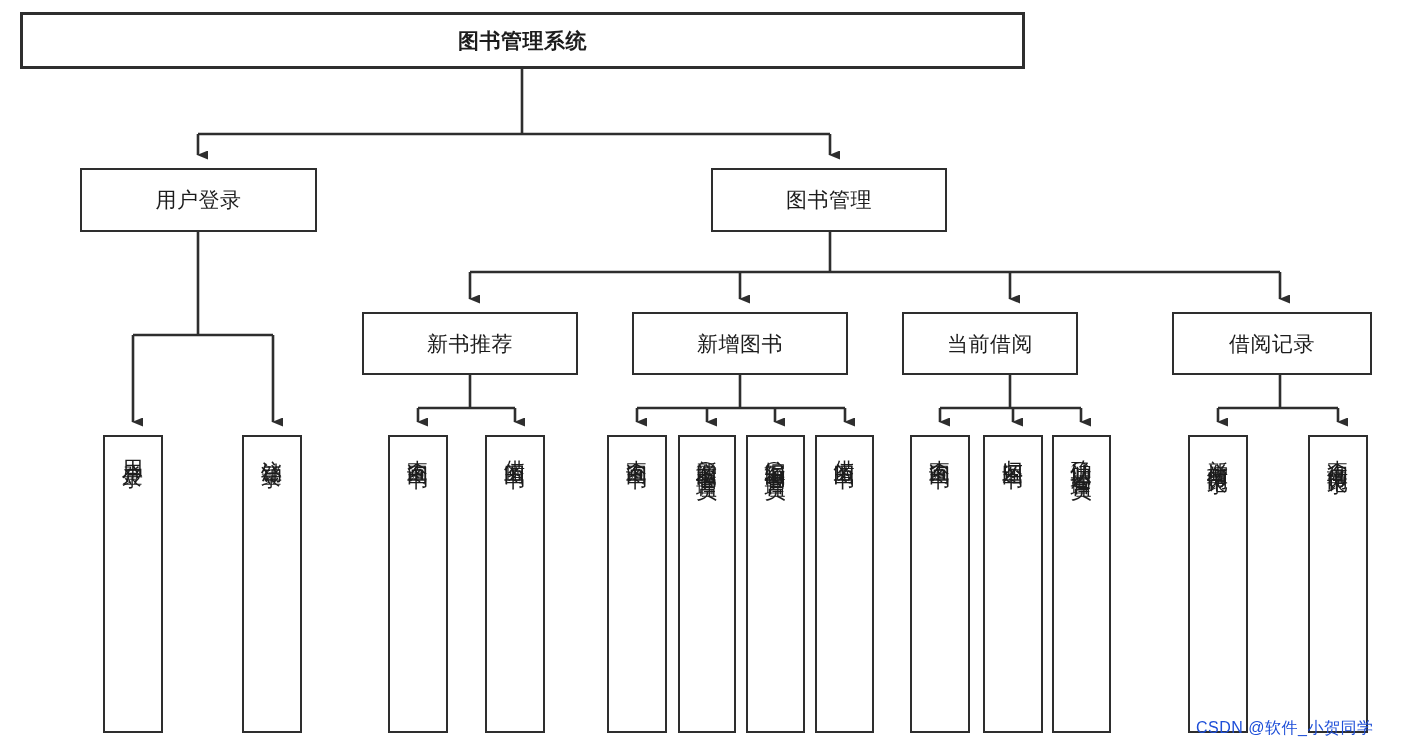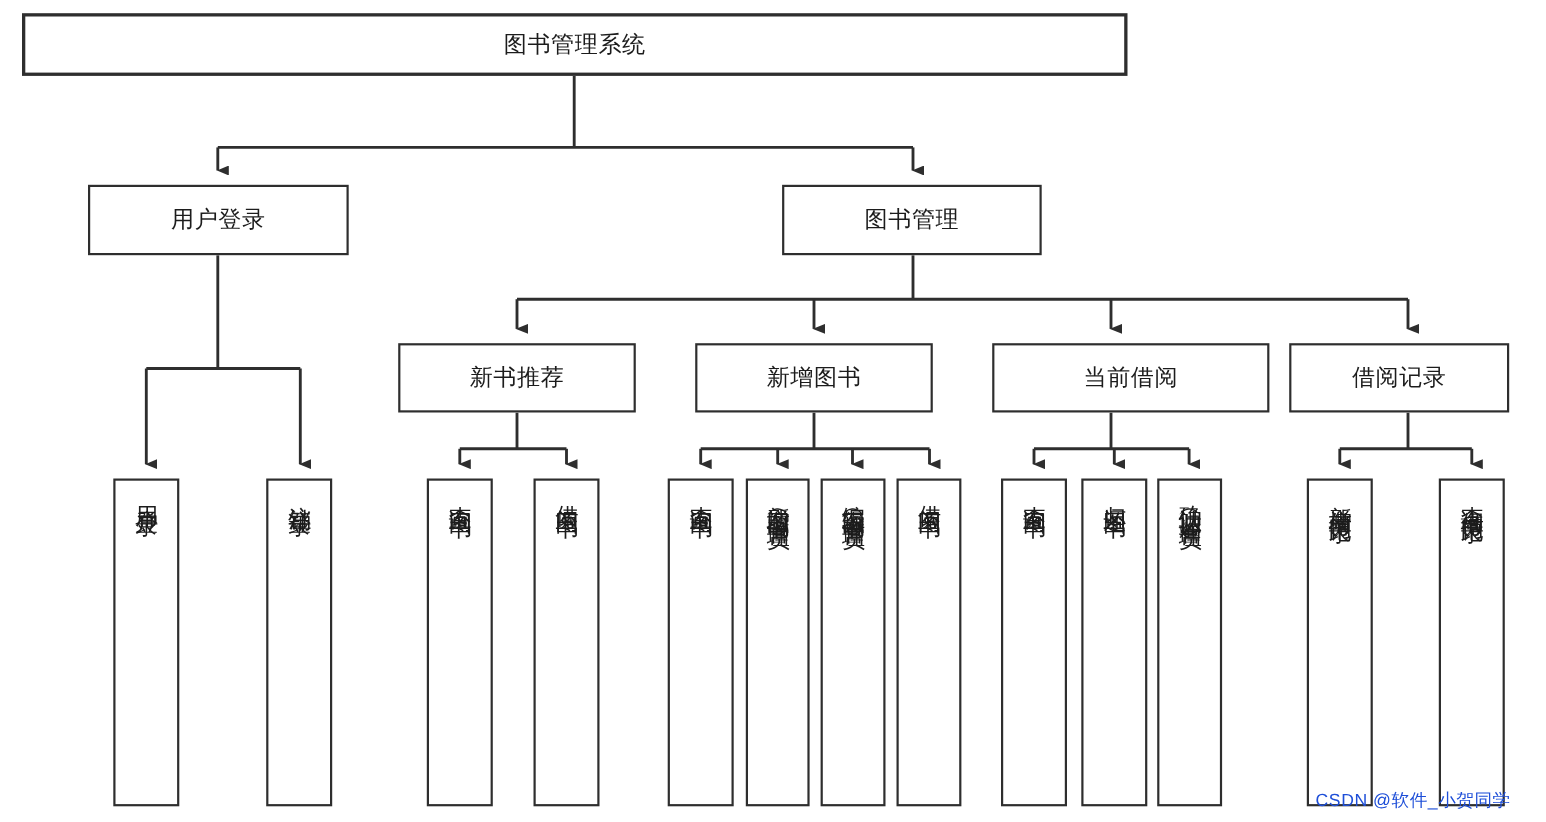--- a/index.html
+++ b/index.html
@@ -32,20 +32,21 @@
     box-sizing: border-box;
     background: #ffffff;
     border: 2.5px solid #2e2e2e;
     display: flex;
     align-items: center;
     justify-content: center;
     overflow: hidden;
   }
   .node.root {
     border-width: 3px;
+    font-weight: bold;
   }
   .node-label {
     font-size: 21px;
     line-height: 1.12;
     letter-spacing: 0.5px;
     color: #1c1c1c;
     text-align: center;
     white-space: nowrap;
     user-select: none;
   }
@@ -137,21 +138,21 @@
   <div class="node" style="left:362px; top:312px; width:216px; height:63px;">
     <span class="node-label">新书推荐</span>
   </div>
 
   <div class="node" style="left:711px; top:168px; width:236px; height:64px;">
     <span class="node-label">图书管理</span>
   </div>
   <div class="node" style="left:632px; top:312px; width:216px; height:63px;">
     <span class="node-label">新增图书</span>
   </div>
-  <div class="node" style="left:902px; top:312px; width:252px; height:63px;">
+  <div class="node" style="left:902px; top:312px; width:176px; height:63px;">
     <span class="node-label">当前借阅</span>
   </div>
   <div class="node" style="left:1172px; top:312px; width:200px; height:63px;">
     <span class="node-label">借阅记录</span>
   </div>
 
   <div class="node leaf" style="left:103px; top:435px; width:60px; height:298px;">
     <span class="node-label">用户登录</span>
   </div>
   <div class="node leaf" style="left:242px; top:435px; width:60px; height:298px;">

